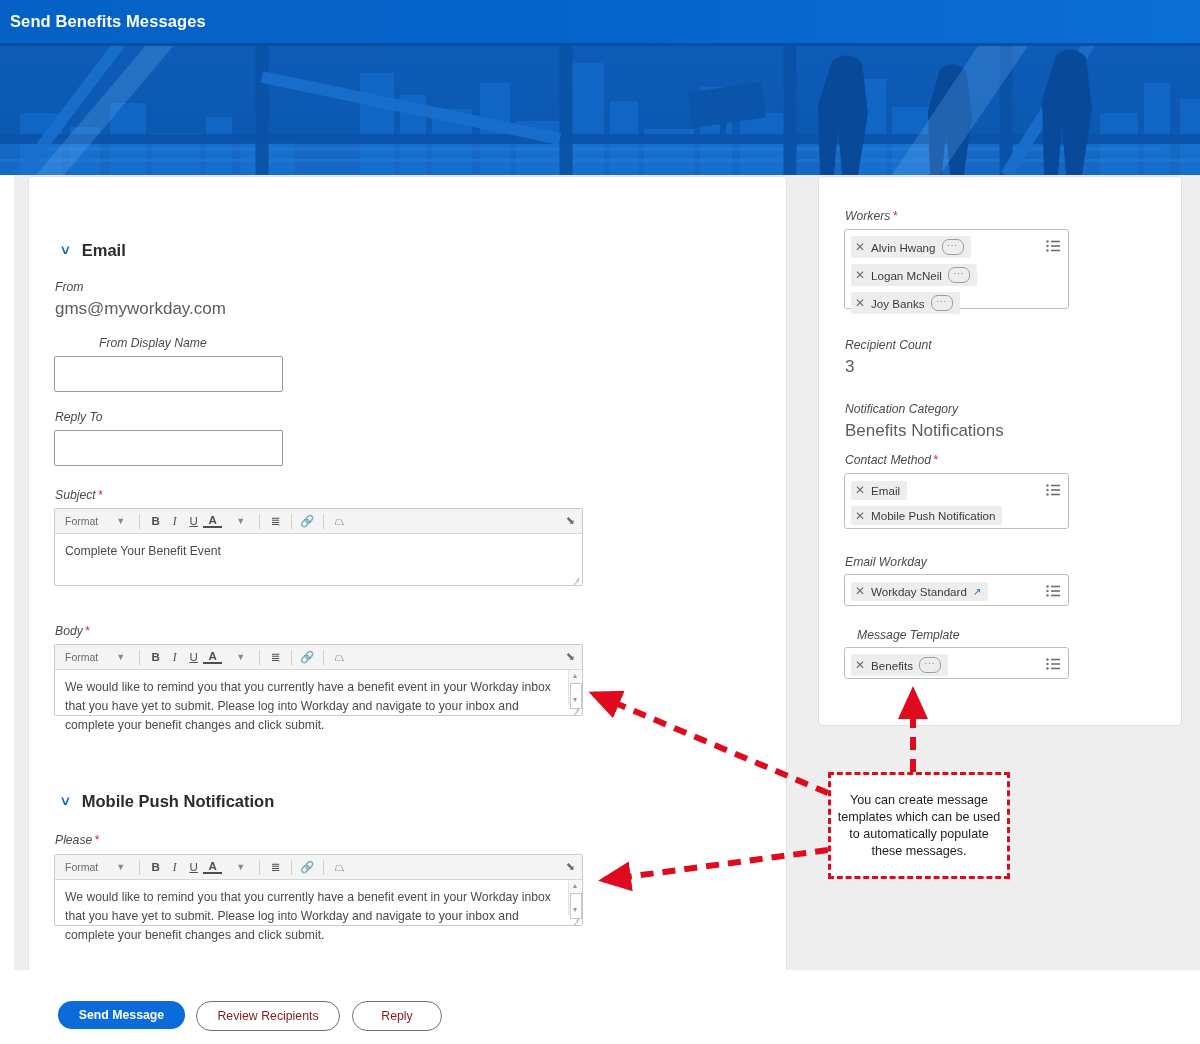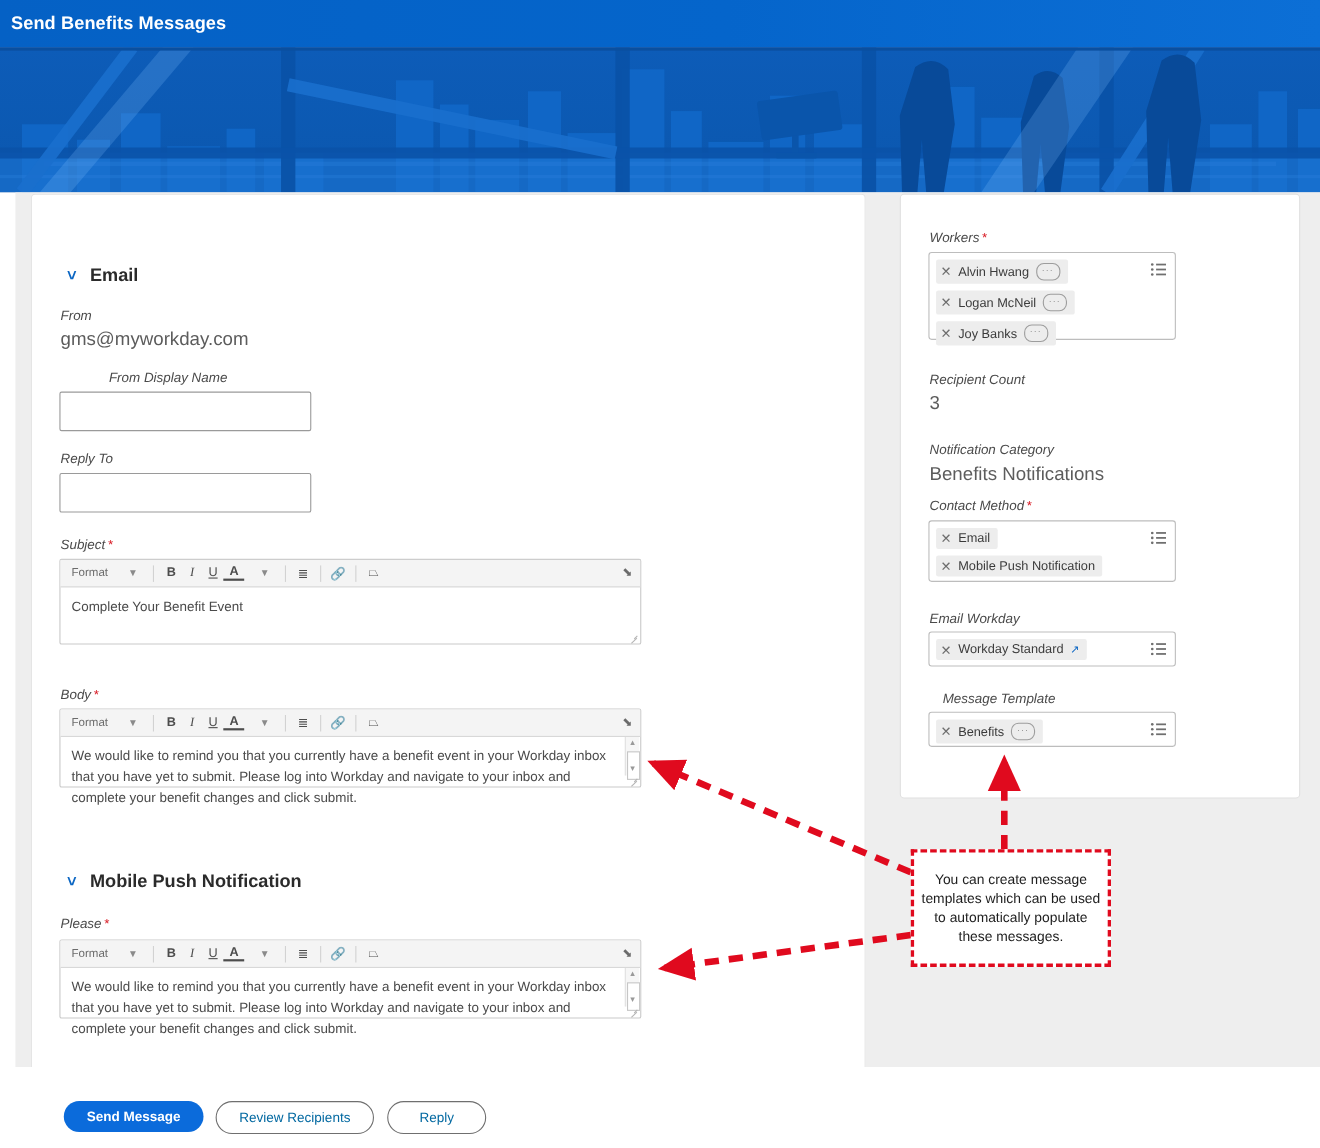--- a/index.html
+++ b/index.html
@@ -102,21 +102,21 @@
     font-size:8px;color:#6e6e6e;letter-spacing:1px;line-height:8px;padding-bottom:2px;
   }
   .chip .ext{margin-left:6px;font-size:10px;color:#0b66c3;}
   
   .footer{position:absolute;left:0;top:970px;width:1200px;height:74px;background:#fff;}
   .btn{
     position:absolute;top:1001px;height:28px;border-radius:16px;display:flex;align-items:center;
     justify-content:center;font-size:12.3px;
   }
   .btn.primary{left:58px;width:127px;background:#0b6bdb;color:#fff;font-weight:bold;}
-  .btn.ghost{background:#fff;border:1px solid #6f6f6f;color:#0369a1;}
+  .btn.ghost{background:#fff;border:1px solid #6f6f6f;color:#7f1d1d;}
   #btn-review{left:196px;width:142px;}
   #btn-cancel{left:352px;width:88px;}
   
   .anno{position:absolute;left:0;top:0;width:1200px;height:1044px;pointer-events:none;}
   .callout{
     position:absolute;left:828px;top:772px;width:176px;height:101px;
     border:3px dashed #e00a1e;background:#ffffff;
     display:flex;align-items:center;justify-content:flex-start;
   }
   .callout span{

